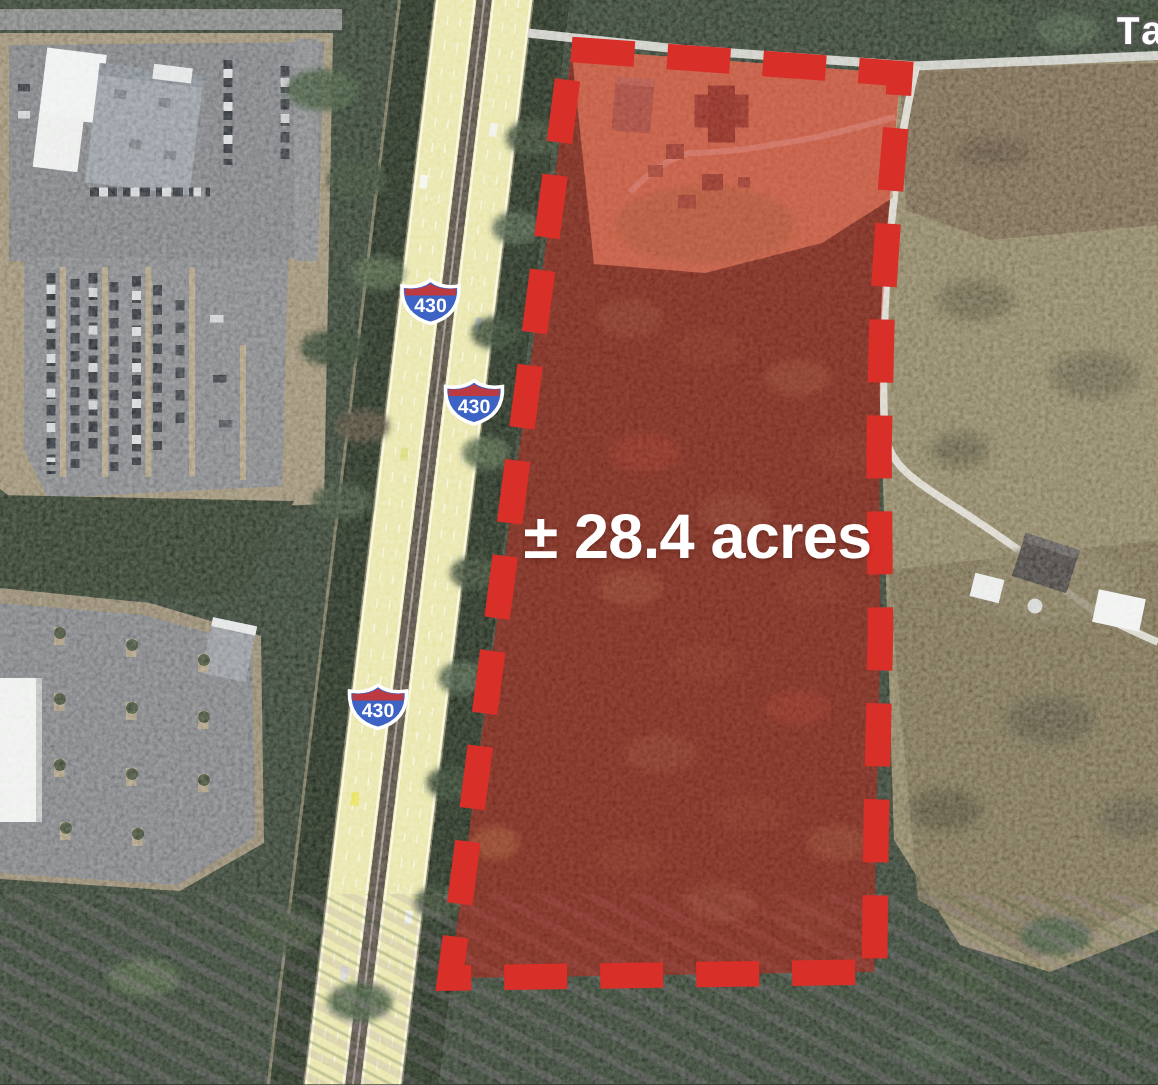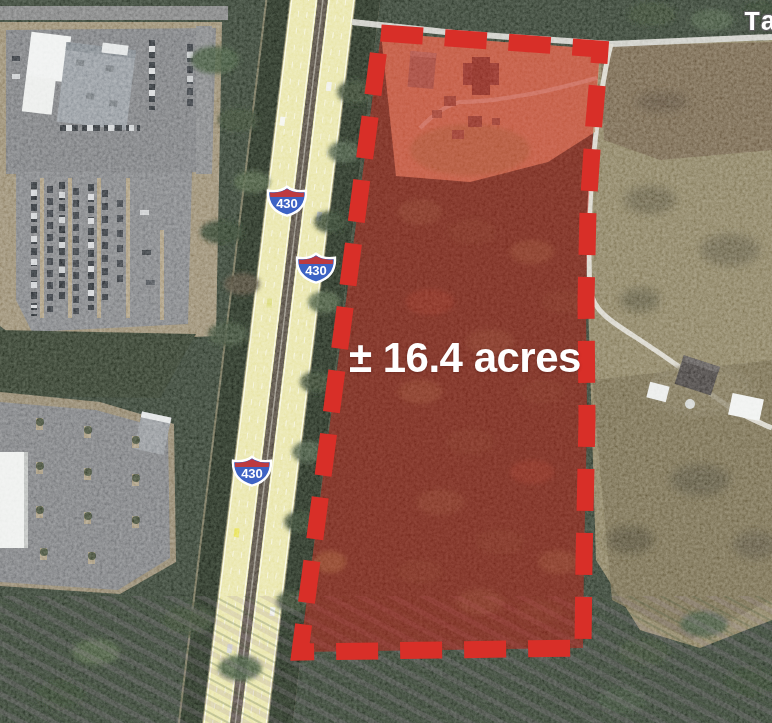--- a/index.html
+++ b/index.html
@@ -278,15 +278,15 @@
     <text class="shield-label" x="20" y="22">430</text>
   </g>
   <g transform="translate(232,456)">
     <use href="#shieldOuter" fill="#ffffff"></use>
     <use href="#shieldOuter" fill="#3d63c4" stroke="#ffffff" stroke-width="2.4"></use>
     <use href="#shieldBand" fill="#bd3a40"></use>
     <text class="shield-label" x="20" y="22">430</text>
   </g>
 </svg>
 
-  <div class="acreage">± 16.4 acres</div>
+  <div class="acreage">± 28.4 acres</div>
   <div class="roadname">Ta</div>
 </div>
 
 </body></html>

